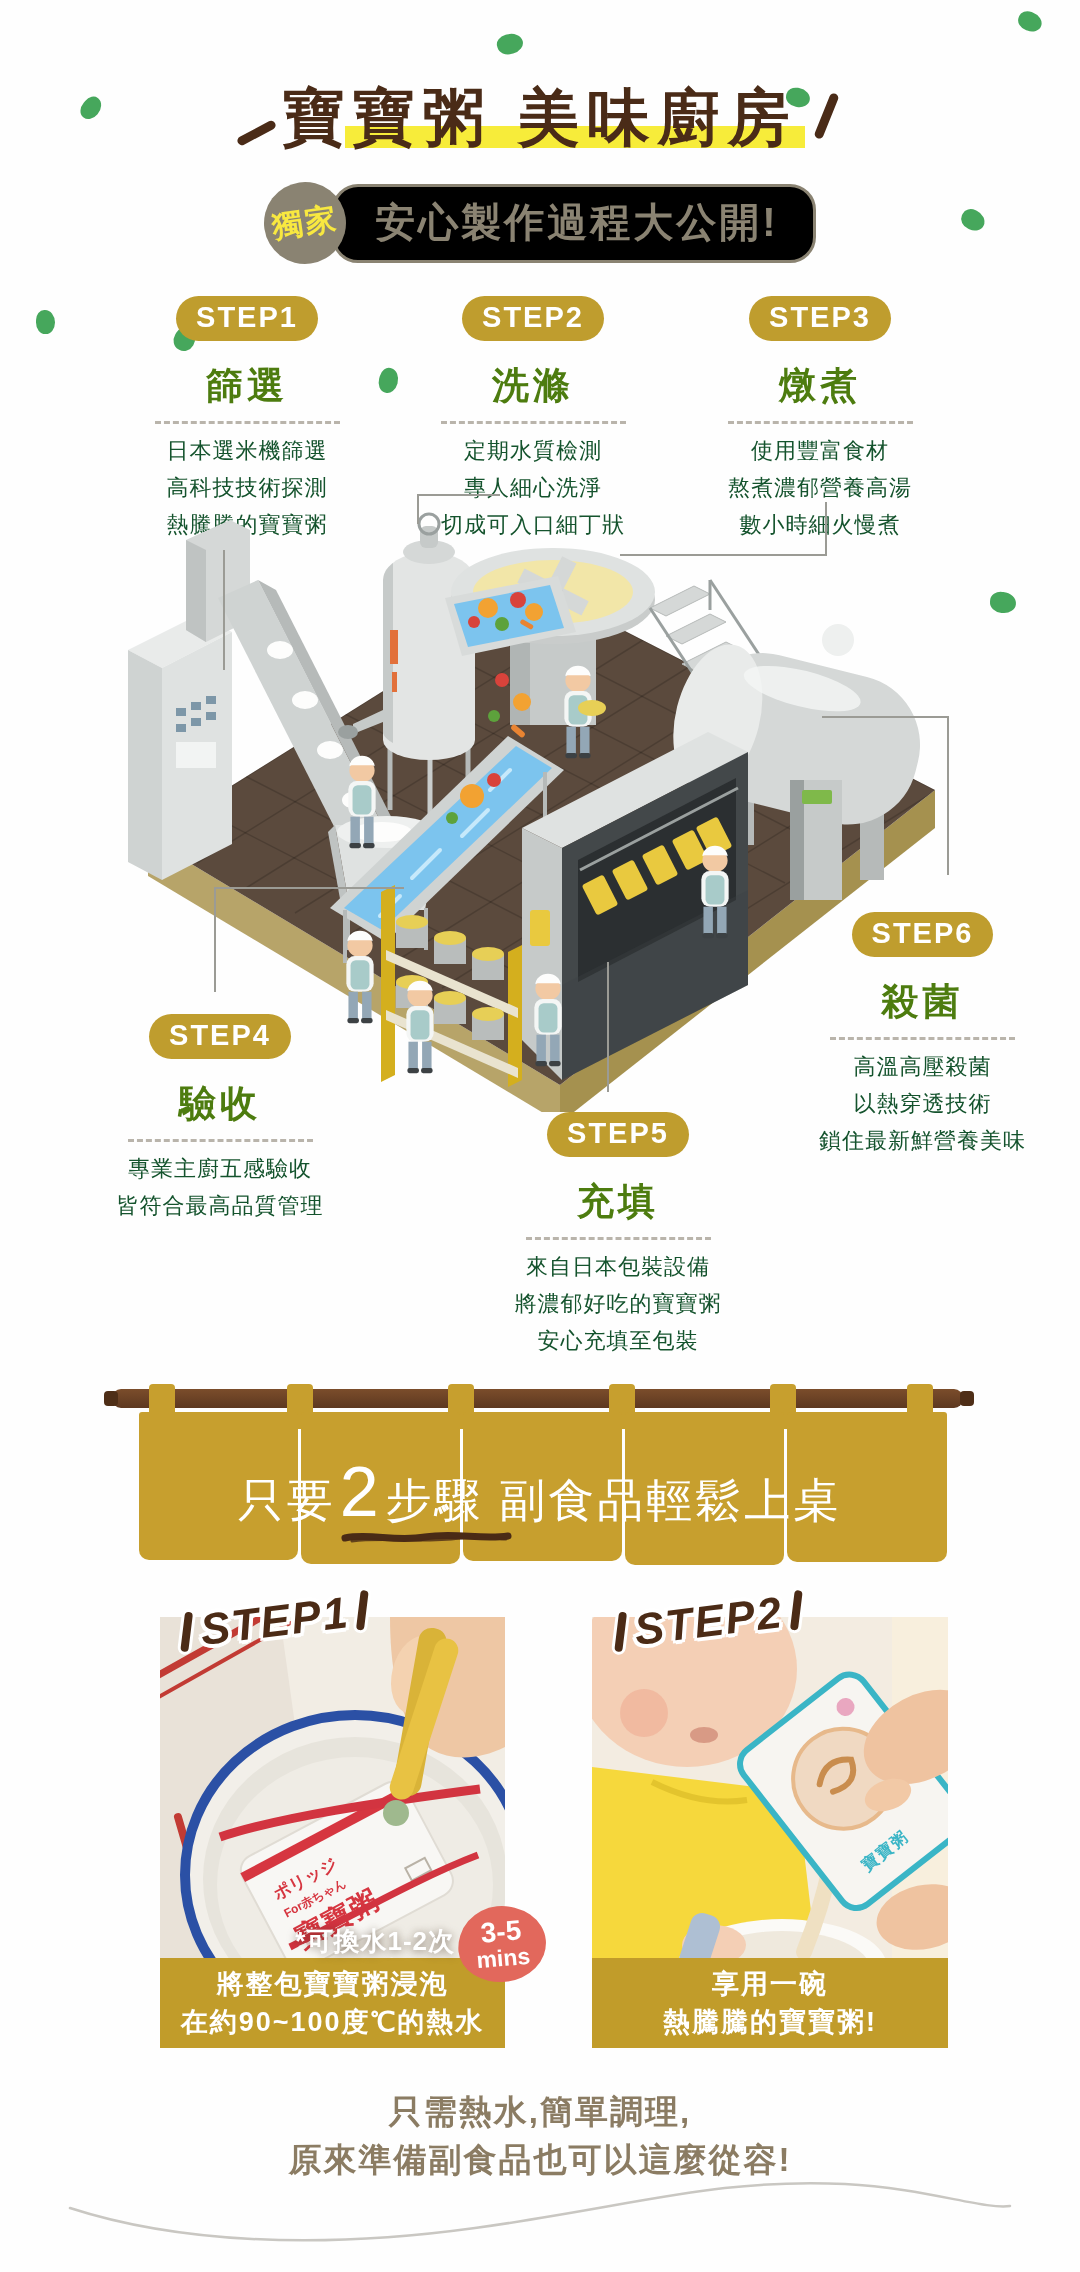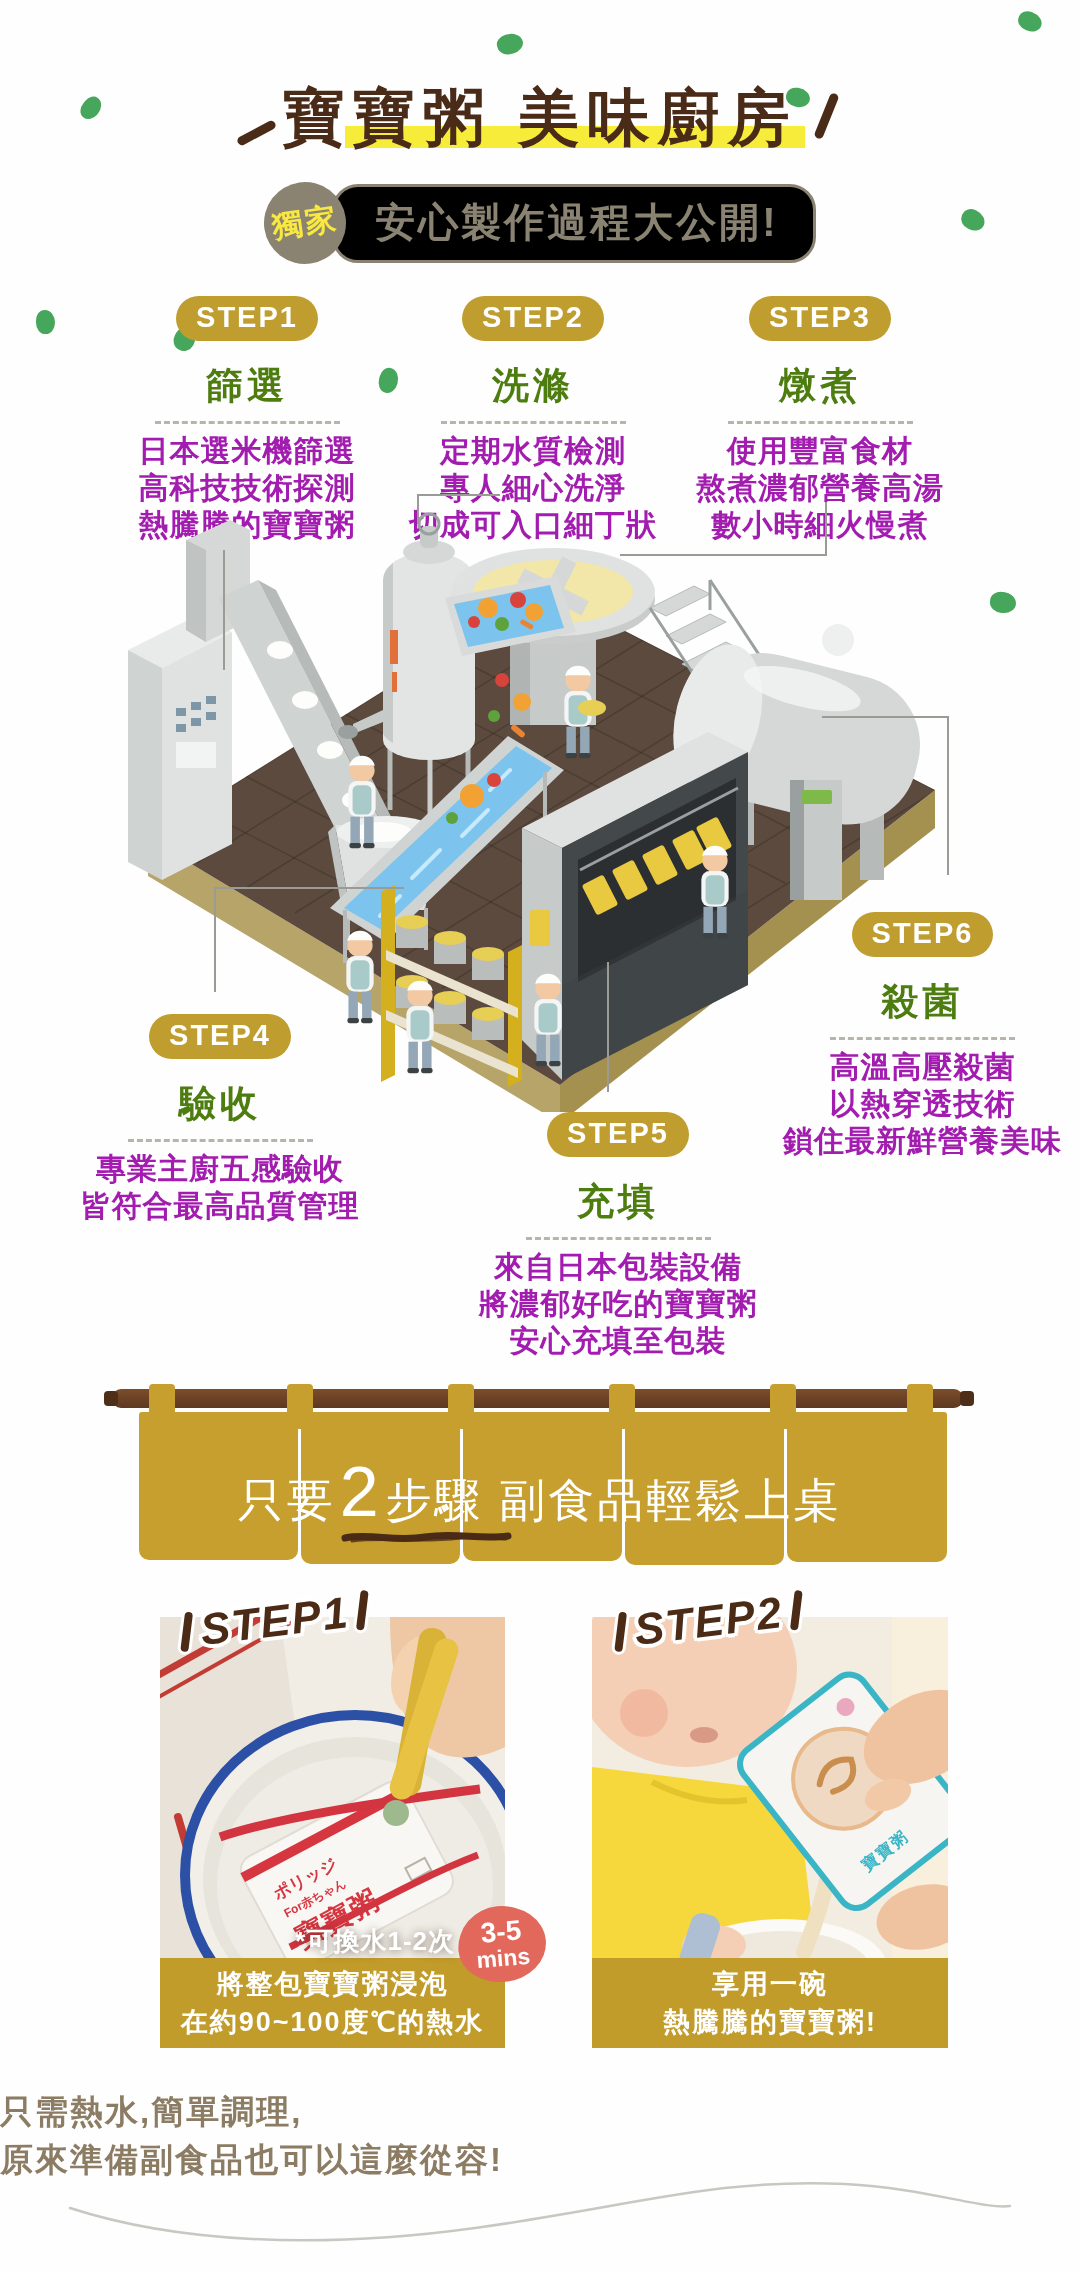--- a/index.html
+++ b/index.html
@@ -18,21 +18,21 @@
                 font-size:31px;font-weight:800;display:flex;align-items:center;justify-content:center;
                 transform:rotate(-8deg);z-index:3;letter-spacing:2px;}
   .pill{margin-left:-14px;background:#000000;border:3px solid #8a8372;border-radius:26px;
         padding:8px 34px 10px 40px;color:#8a8372;font-size:40px;font-weight:800;letter-spacing:3px;}
   
   .scol{position:absolute;text-align:center;}
   .step-badge{display:inline-block;background:#bf9d2e;color:#fff;font-weight:800;font-size:29px;
               letter-spacing:2px;padding:5px 20px 7px;border-radius:26px;}
   .step-name{margin-top:20px;font-size:37px;font-weight:800;color:#4d7c0f;letter-spacing:4px;}
   .dash{width:185px;border-top:3px dashed #b9b4ab;margin:10px auto 8px;}
-  .step-line{font-size:30px;line-height:37px;color:#a21caf;font-weight:700;letter-spacing:1px;}
+  .step-line{font-size:22px;line-height:37px;color:#14532d;font-weight:400;letter-spacing:1px;}
   
   #factory{position:absolute;left:90px;top:480px;}
   
   .pole{position:absolute;left:112px;top:1389px;width:851px;height:19px;border-radius:9px;
         background:linear-gradient(#7b4d2b,#5d3820);z-index:1;}
   .pole-cap{position:absolute;top:1391px;width:14px;height:15px;background:#4e2e17;border-radius:4px;z-index:1;}
   .tab{position:absolute;top:1384px;width:26px;height:45px;background:#c79f2e;border-radius:4px;z-index:2;}
   .panel{position:absolute;top:1412px;width:159px;background:#c79f2e;border-radius:3px 3px 10px 10px;z-index:3;}
   .banner-text{position:absolute;left:0;top:1452px;width:100%;display:flex;justify-content:center;
                align-items:baseline;color:#fff;font-weight:400;z-index:4;letter-spacing:3px;}
@@ -48,21 +48,21 @@
                   0 -4px 0 #fff,0 4px 0 #fff,-4px 0 0 #fff,4px 0 0 #fff;}
   .plabel .slash{width:8px;height:40px;background:#4b2b16;border-radius:4px;margin:0 10px;
       transform:rotate(14deg);box-shadow:0 0 0 3px #fff;}
   .note{position:absolute;left:265px;top:1924px;width:190px;text-align:right;color:#fff;
         font-size:26px;font-weight:800;z-index:5;text-shadow:0 1px 8px rgba(60,40,20,.6);letter-spacing:1px;}
   .time-badge{position:absolute;left:458px;top:1906px;width:88px;height:76px;background:#e2685c;
       border-radius:48% 52% 50% 50% / 55% 50% 50% 45%;transform:rotate(-5deg);color:#fff;z-index:6;
       display:flex;flex-direction:column;align-items:center;justify-content:center;font-weight:800;line-height:1.02;}
   .time-badge .b1{font-size:28px;} .time-badge .b2{font-size:23px;}
   
-  .foot{position:absolute;left:0;width:100%;color:#8b7c63;font-size:33px;
+  .foot{position:absolute;left:0;width:100%;text-align:center;color:#8b7c63;font-size:33px;
         font-weight:600;letter-spacing:2px;}
   svg text{font-family:"Liberation Sans",sans-serif;}
 </style>
 </head>
 <body>
 
 <div id="page">
 
   <div class="speck" style="left:497px;top:34px;width:26px;height:20px;transform:rotate(-15deg);"></div>
   <div class="speck" style="left:1018px;top:12px;width:24px;height:19px;transform:rotate(20deg);"></div>

